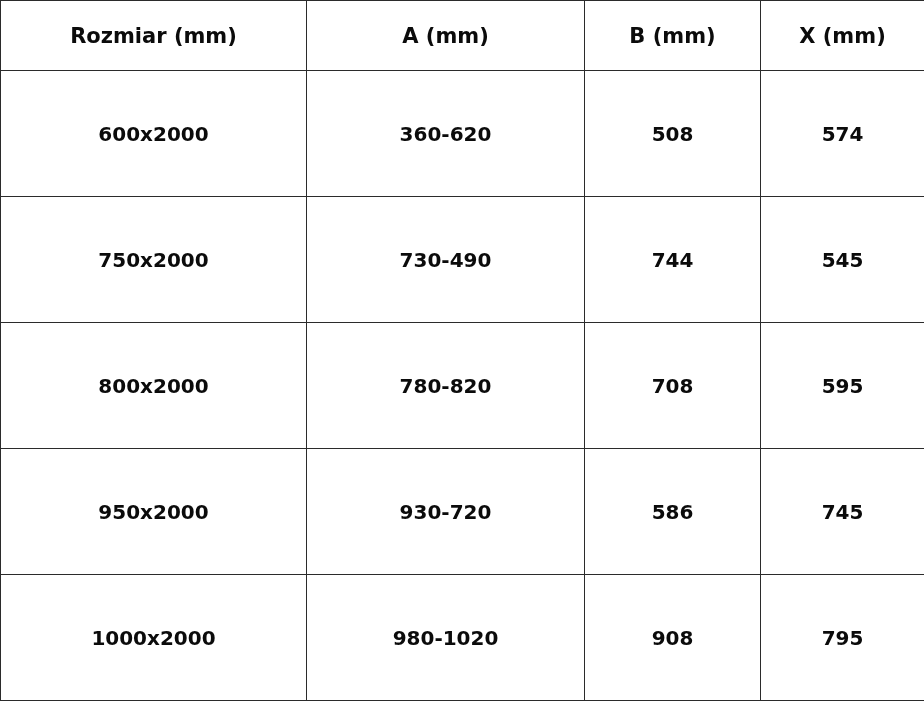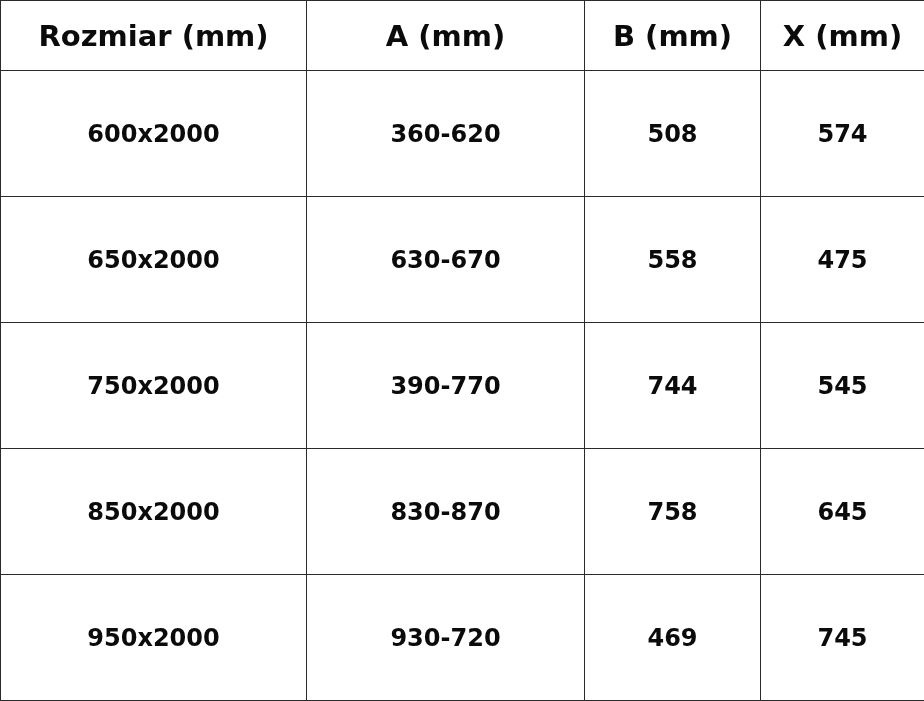--- a/index.html
+++ b/index.html
@@ -27,24 +27,24 @@
   table.size-table td {
     border: 1px solid #2b2b2b;
     text-align: center;
     vertical-align: middle;
     font-weight: bold;
     color: #0b0b0b;
     padding: 0 4px;
     white-space: nowrap;
   }
   table.size-table th {
-    font-size: 29px;
+    font-size: 21px;
   }
   table.size-table td {
-    font-size: 24px;
+    font-size: 20px;
   }
   
   col.c0 { width: 306px; }
   col.c1 { width: 278px; }
   col.c2 { width: 176px; }
   col.c3 { width: 164px; }
   
   tr.header-row { height: 70px; }
   tr.body-row { height: 70px; }
   
@@ -70,38 +70,38 @@
       </tr>
     </thead>
     <tbody>
       <tr class="body-row">
         <td>600x2000</td>
         <td>360-620</td>
         <td>508</td>
         <td>574</td>
       </tr>
       <tr class="body-row">
-        <td>650x2000</td>
-        <td>630-670</td>
-        <td>558</td>
-        <td>475</td>
-      </tr>
-      <tr class="body-row">
         <td>750x2000</td>
-        <td>390-770</td>
+        <td>730-490</td>
         <td>744</td>
         <td>545</td>
       </tr>
       <tr class="body-row">
-        <td>850x2000</td>
-        <td>830-870</td>
-        <td>758</td>
-        <td>645</td>
+        <td>800x2000</td>
+        <td>780-820</td>
+        <td>708</td>
+        <td>595</td>
       </tr>
       <tr class="body-row">
         <td>950x2000</td>
         <td>930-720</td>
-        <td>469</td>
+        <td>586</td>
         <td>745</td>
+      </tr>
+      <tr class="body-row">
+        <td>1000x2000</td>
+        <td>980-1020</td>
+        <td>908</td>
+        <td>795</td>
       </tr>
     </tbody>
   </table>
 </div>
 
 </body></html>

